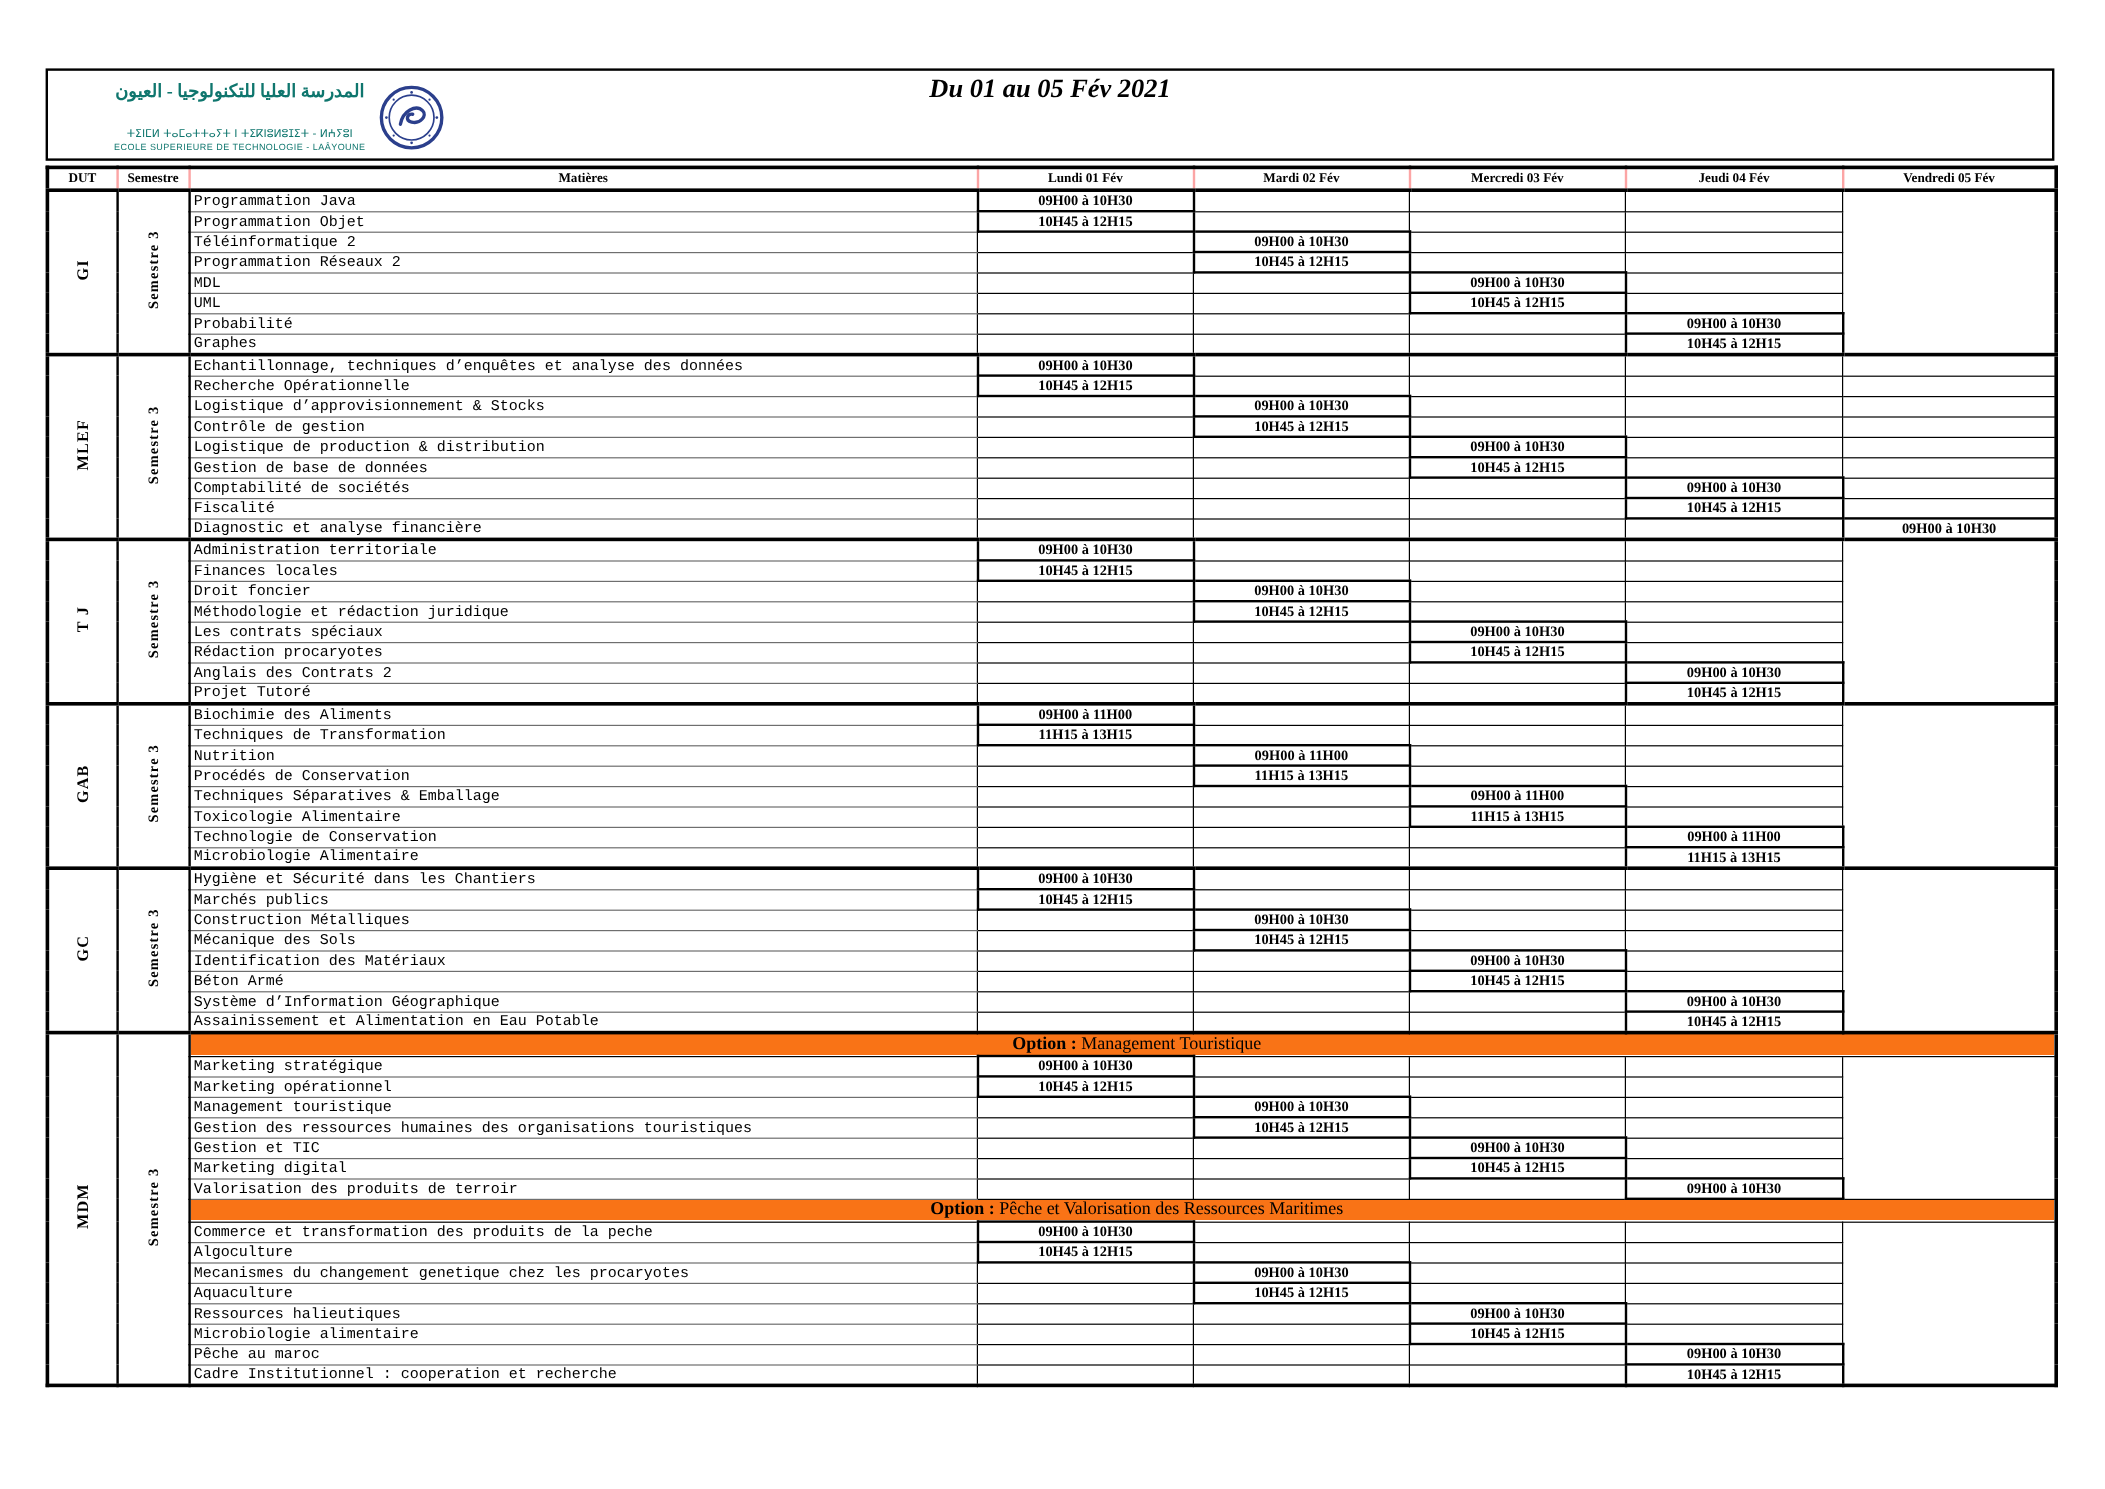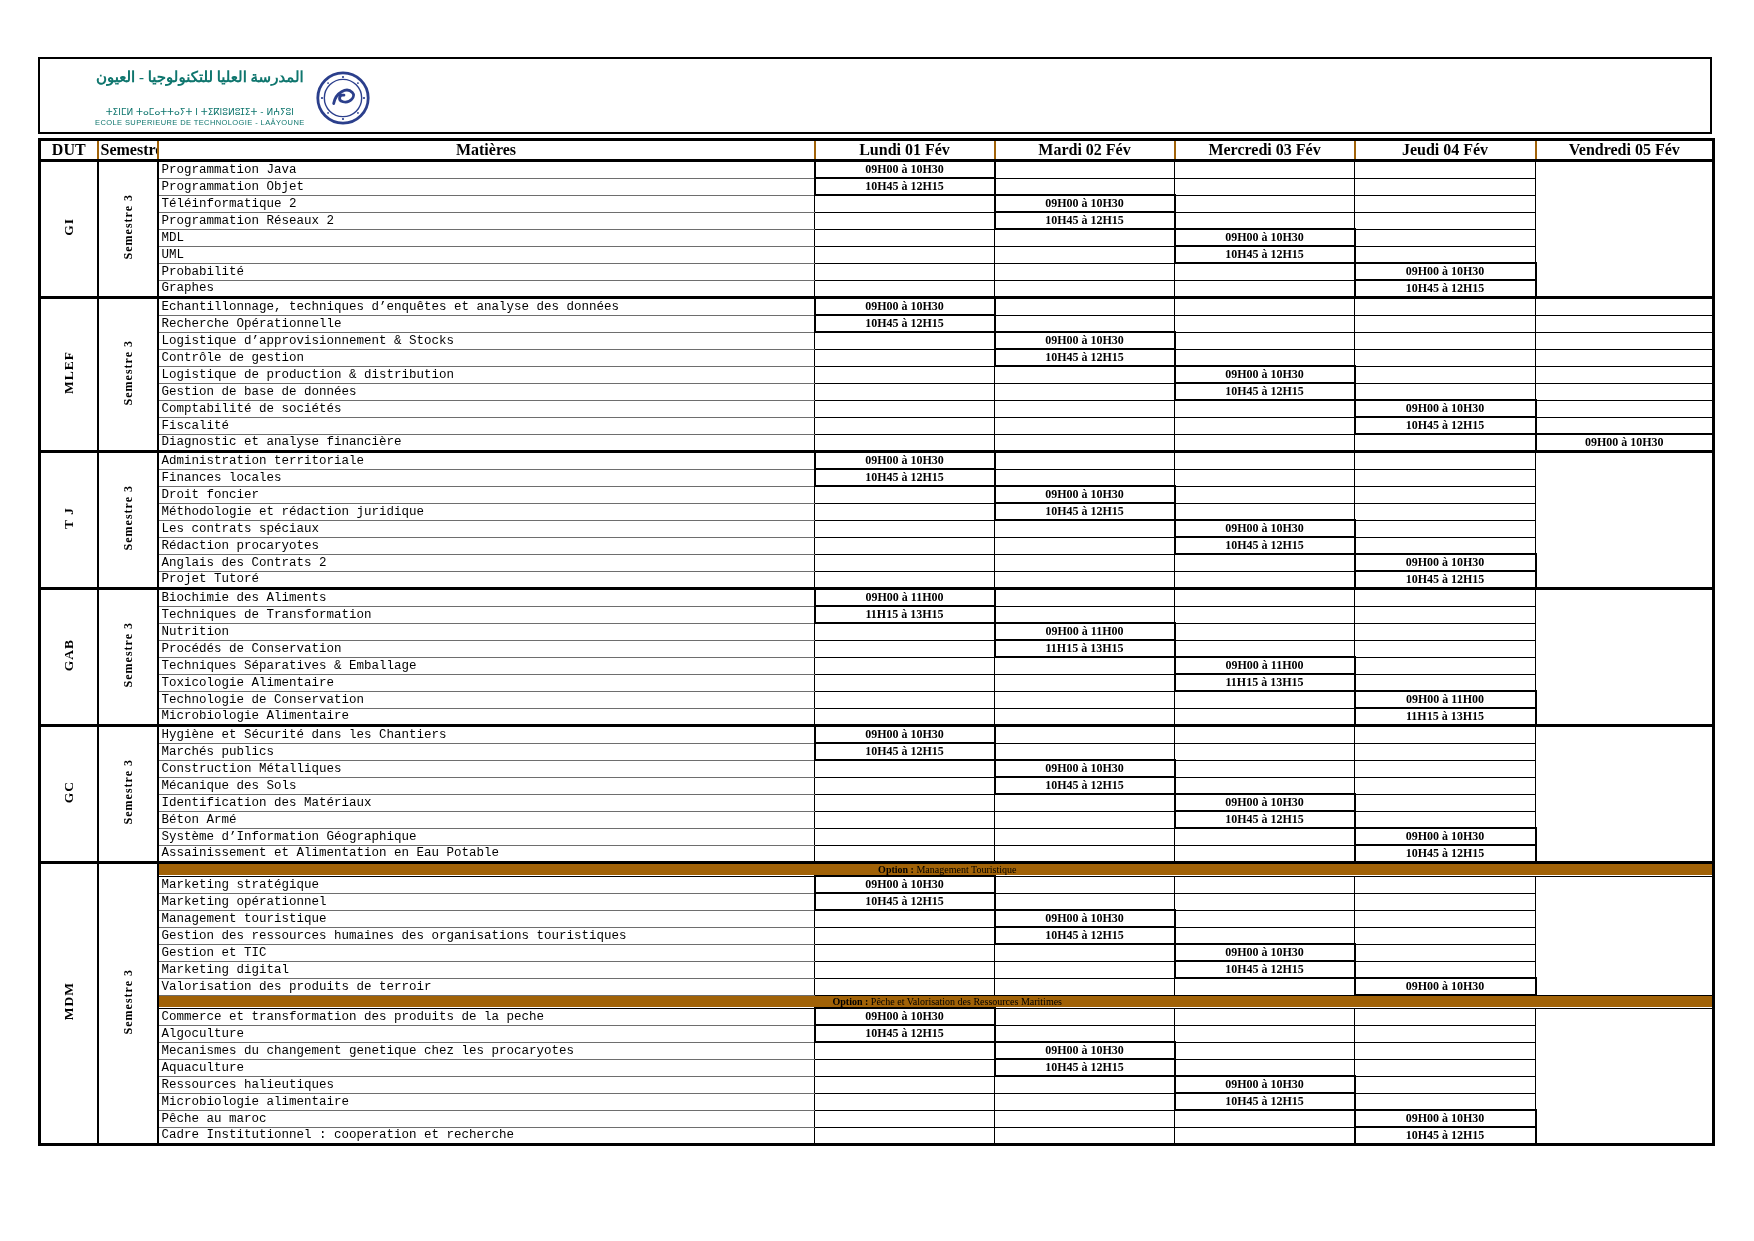--- a/index.html
+++ b/index.html
@@ -26,33 +26,33 @@
   .doc-title { text-align:center; font-weight:bold; font-size:27px; margin-top:7px; }
   .doc-subtitle { text-align:center; font-weight:bold; font-style:italic; font-size:22px; margin-top:2px; }
 
   
   table.planning {
     position:absolute; left:38px; top:138px; width:1674px;
     border-collapse:collapse; table-layout:fixed; background:#fff;
   }
   table.planning { border:3px solid #000; }
   .planning th {
-    border:2px solid #a16207; font-weight:bold; font-size:16px; height:19px;
+    border:2px solid #fca5a5; font-weight:bold; font-size:11px; height:19px;
     padding:0 2px; white-space:nowrap; overflow:hidden; text-align:center; background:#fff;
   }
   .planning td {
     padding:0 3px; height:13px; font-size:12.5px; white-space:nowrap; overflow:hidden;
     vertical-align:middle; background:#fff;
   }
   td.mat { border:1px solid #000; border-top:1px solid #6e6e6e; border-bottom:1px solid #6e6e6e; text-align:left;font-family:Liberation Mono, monospace; }
   td.day { border:1px solid #000; text-align:center; }
   td.time { border:2px solid #000; font-weight:bold; font-size:12px; }
   td.dut  { border:2.5px solid #000; text-align:center; font-weight:bold; font-size:13.5px; }
   td.sem  { border:2.5px solid #000; text-align:center; font-weight:bold; font-size:12px; }
-  td.opt  { border:1px solid #000; background:#a16207; text-align:center; height:11px; font-size:10px;padding-left:27px; }
+  td.opt  { border:1px solid #000; background:#f97316; text-align:center; height:11px; font-size:15px;padding-left:27px; }
   td.opt .opt-b { font-weight:bold; }
   tr.section-start td { border-top:3px solid #000; }
   thead tr th { border-bottom:3px solid #000; }
   .vtext {
     writing-mode:vertical-rl; transform:rotate(180deg); display:inline-block;
     letter-spacing:1px; line-height:1;
   }
 </style>
 </head>
 <body>
@@ -73,20 +73,21 @@
         <circle cx="30" cy="7.5" r="1.2" fill="#2b3f8c"></circle>
         <circle cx="30" cy="52.5" r="1.2" fill="#2b3f8c"></circle>
         <circle cx="7.5" cy="30" r="1.2" fill="#2b3f8c"></circle>
         <circle cx="52.5" cy="30" r="1.2" fill="#2b3f8c"></circle>
         <circle cx="14" cy="14" r="1" fill="#2b3f8c"></circle>
         <circle cx="46" cy="14" r="1" fill="#2b3f8c"></circle>
         <circle cx="14" cy="46" r="1" fill="#2b3f8c"></circle>
         <circle cx="46" cy="46" r="1" fill="#2b3f8c"></circle>
       </svg>
     </div>
+    <div class="doc-subtitle">Du 01 au 05 Fév 2021</div>
   </div>
 
   <table class="planning">
     <colgroup>
       <col style="width:58px">
         <col style="width:60px">
         <col style="width:657px">
       <col style="width:180px">
         <col style="width:180px">
         <col style="width:180px">

